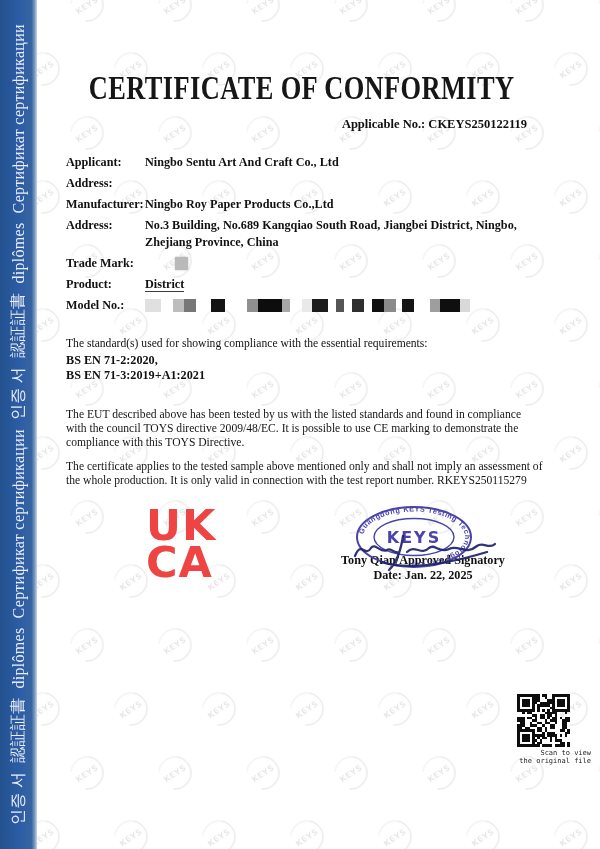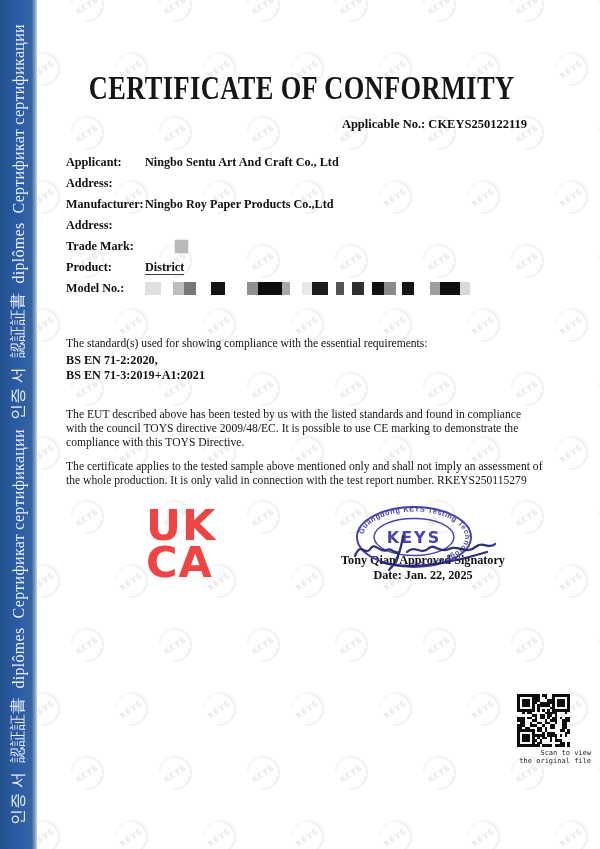--- a/index.html
+++ b/index.html
@@ -390,20 +390,21 @@
       </div>
       <div class="frow">
         <div class="flabel">Address:</div>
       </div>
       <div class="frow">
         <div class="flabel">Manufacturer:</div>
         <div class="fvalue">Ningbo Roy Paper Products Co.,Ltd</div>
       </div>
       <div class="frow">
         <div class="flabel">Address:</div>
+        <div class="fvalue">No.3 Building, No.689 Kangqiao South Road, Jiangbei District, Ningbo, Zhejiang Province, China</div>
       </div>
       <div class="frow">
         <div class="flabel">Trade Mark:</div>
         <div class="fvalue">
           <div class="redact-box" style="width: 13px; height: 13px; background: rgb(185, 185, 185);"></div>
         </div>
       </div>
       <div class="frow">
         <div class="flabel">Product:</div>
         <div class="fvalue">

